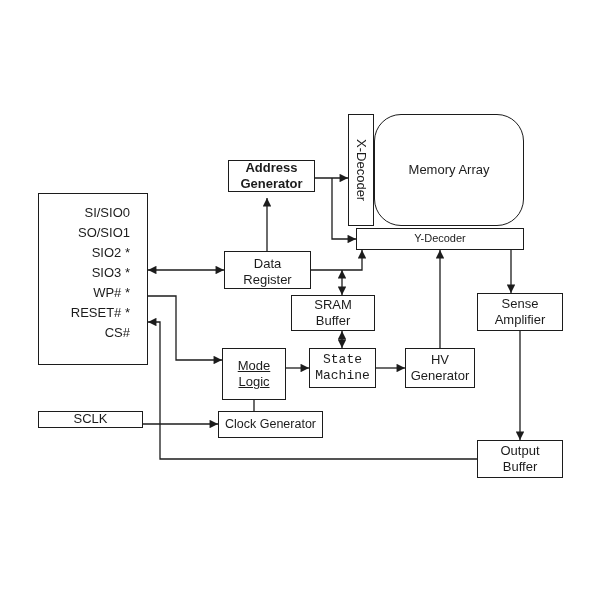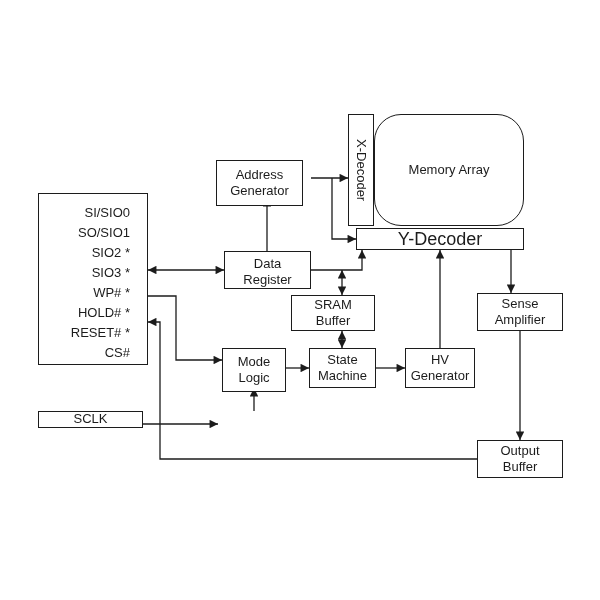--- a/index.html
+++ b/index.html
@@ -10,29 +10,29 @@
   .box {
     position:absolute; border:1.5px solid #1c1c1c; background:#ffffff;
     display:flex; align-items:center; justify-content:center; text-align:center;
     font-size:13px; line-height:1.25; color:#1c1c1c;
   }
   .box .lbl { display:block; padding:0 6px; }
   
   .pin-box { left:38px; top:193px; width:110px; height:172px; display:block; text-align:right; padding:9px 17px 0 16px; }
   .pin { font-size:13px; line-height:20px; white-space:nowrap; }
   .sclk-box { left:38px; top:411px; width:105px; height:17px; }
-  .addr-gen { left:216px; top:160px; width:87px; height:46px; }
+  .addr-gen { left:228px; top:160px; width:87px; height:32px;font-weight:bold; }
   .x-dec { left:348px; top:114px; width:26px; height:112px; }
   .x-dec .lbl { transform:rotate(90deg); white-space:nowrap; padding:0; }
   .mem-array { left:374px; top:114px; width:150px; height:112px;border-radius:27px; }
-  .y-dec { left:356px; top:228px; width:168px; height:22px; font-size:18px; }
+  .y-dec { left:356px; top:228px; width:168px; height:22px; font-size:11px; }
   .data-reg { left:224px; top:251px; width:87px; height:38px;align-items:flex-end; }
   .sram-buf { left:291px; top:295px; width:84px; height:36px;justify-content:center; }
-  .mode-logic { left:222px; top:348px; width:64px; height:44px; }
-  .state-mach { left:309px; top:348px; width:67px; height:40px; }
+  .mode-logic { left:222px; top:348px; width:64px; height:52px;text-decoration:underline; }
+  .state-mach { left:309px; top:348px; width:67px; height:40px;font-family:Liberation Mono, monospace; }
   .hv-gen { left:405px; top:348px; width:70px; height:40px; }
   .clock-gen { left:218px; top:411px; width:105px; height:27px; white-space:nowrap; font-size:12.5px; }
   .sense-amp { left:477px; top:293px; width:86px; height:38px; }
   .out-buf { left:477px; top:440px; width:86px; height:38px; }
 </style>
 </head>
 <body>
 
 <div class="canvas">
 
@@ -61,21 +61,20 @@
       <path d="M254,411 V388" marker-end="url(#ah)"></path>
     </g>
   </svg>
 
   <div class="box pin-box">
     <div class="pin">SI/SIO0</div>
     <div class="pin">SO/SIO1</div>
     <div class="pin">SIO2 *</div>
     <div class="pin">SIO3 *</div>
     <div class="pin">WP# *</div>
-    <div class="pin">HOLD# *</div>
     <div class="pin">RESET# *</div>
     <div class="pin">CS#</div>
   </div>
 
   <div class="box sclk-box">
     <span class="lbl">SCLK</span>
   </div>
 
   <div class="box addr-gen">
     <span class="lbl">Address Generator</span>
@@ -106,20 +105,23 @@
   </div>
 
   <div class="box state-mach">
     <span class="lbl">State Machine</span>
   </div>
 
   <div class="box hv-gen">
     <span class="lbl">HV Generator</span>
   </div>
 
+  <div class="box clock-gen">
+    <span class="lbl">Clock Generator</span>
+  </div>
 
   <div class="box sense-amp">
     <span class="lbl">Sense Amplifier</span>
   </div>
 
   <div class="box out-buf">
     <span class="lbl">Output Buffer</span>
   </div>
 
 </div>

